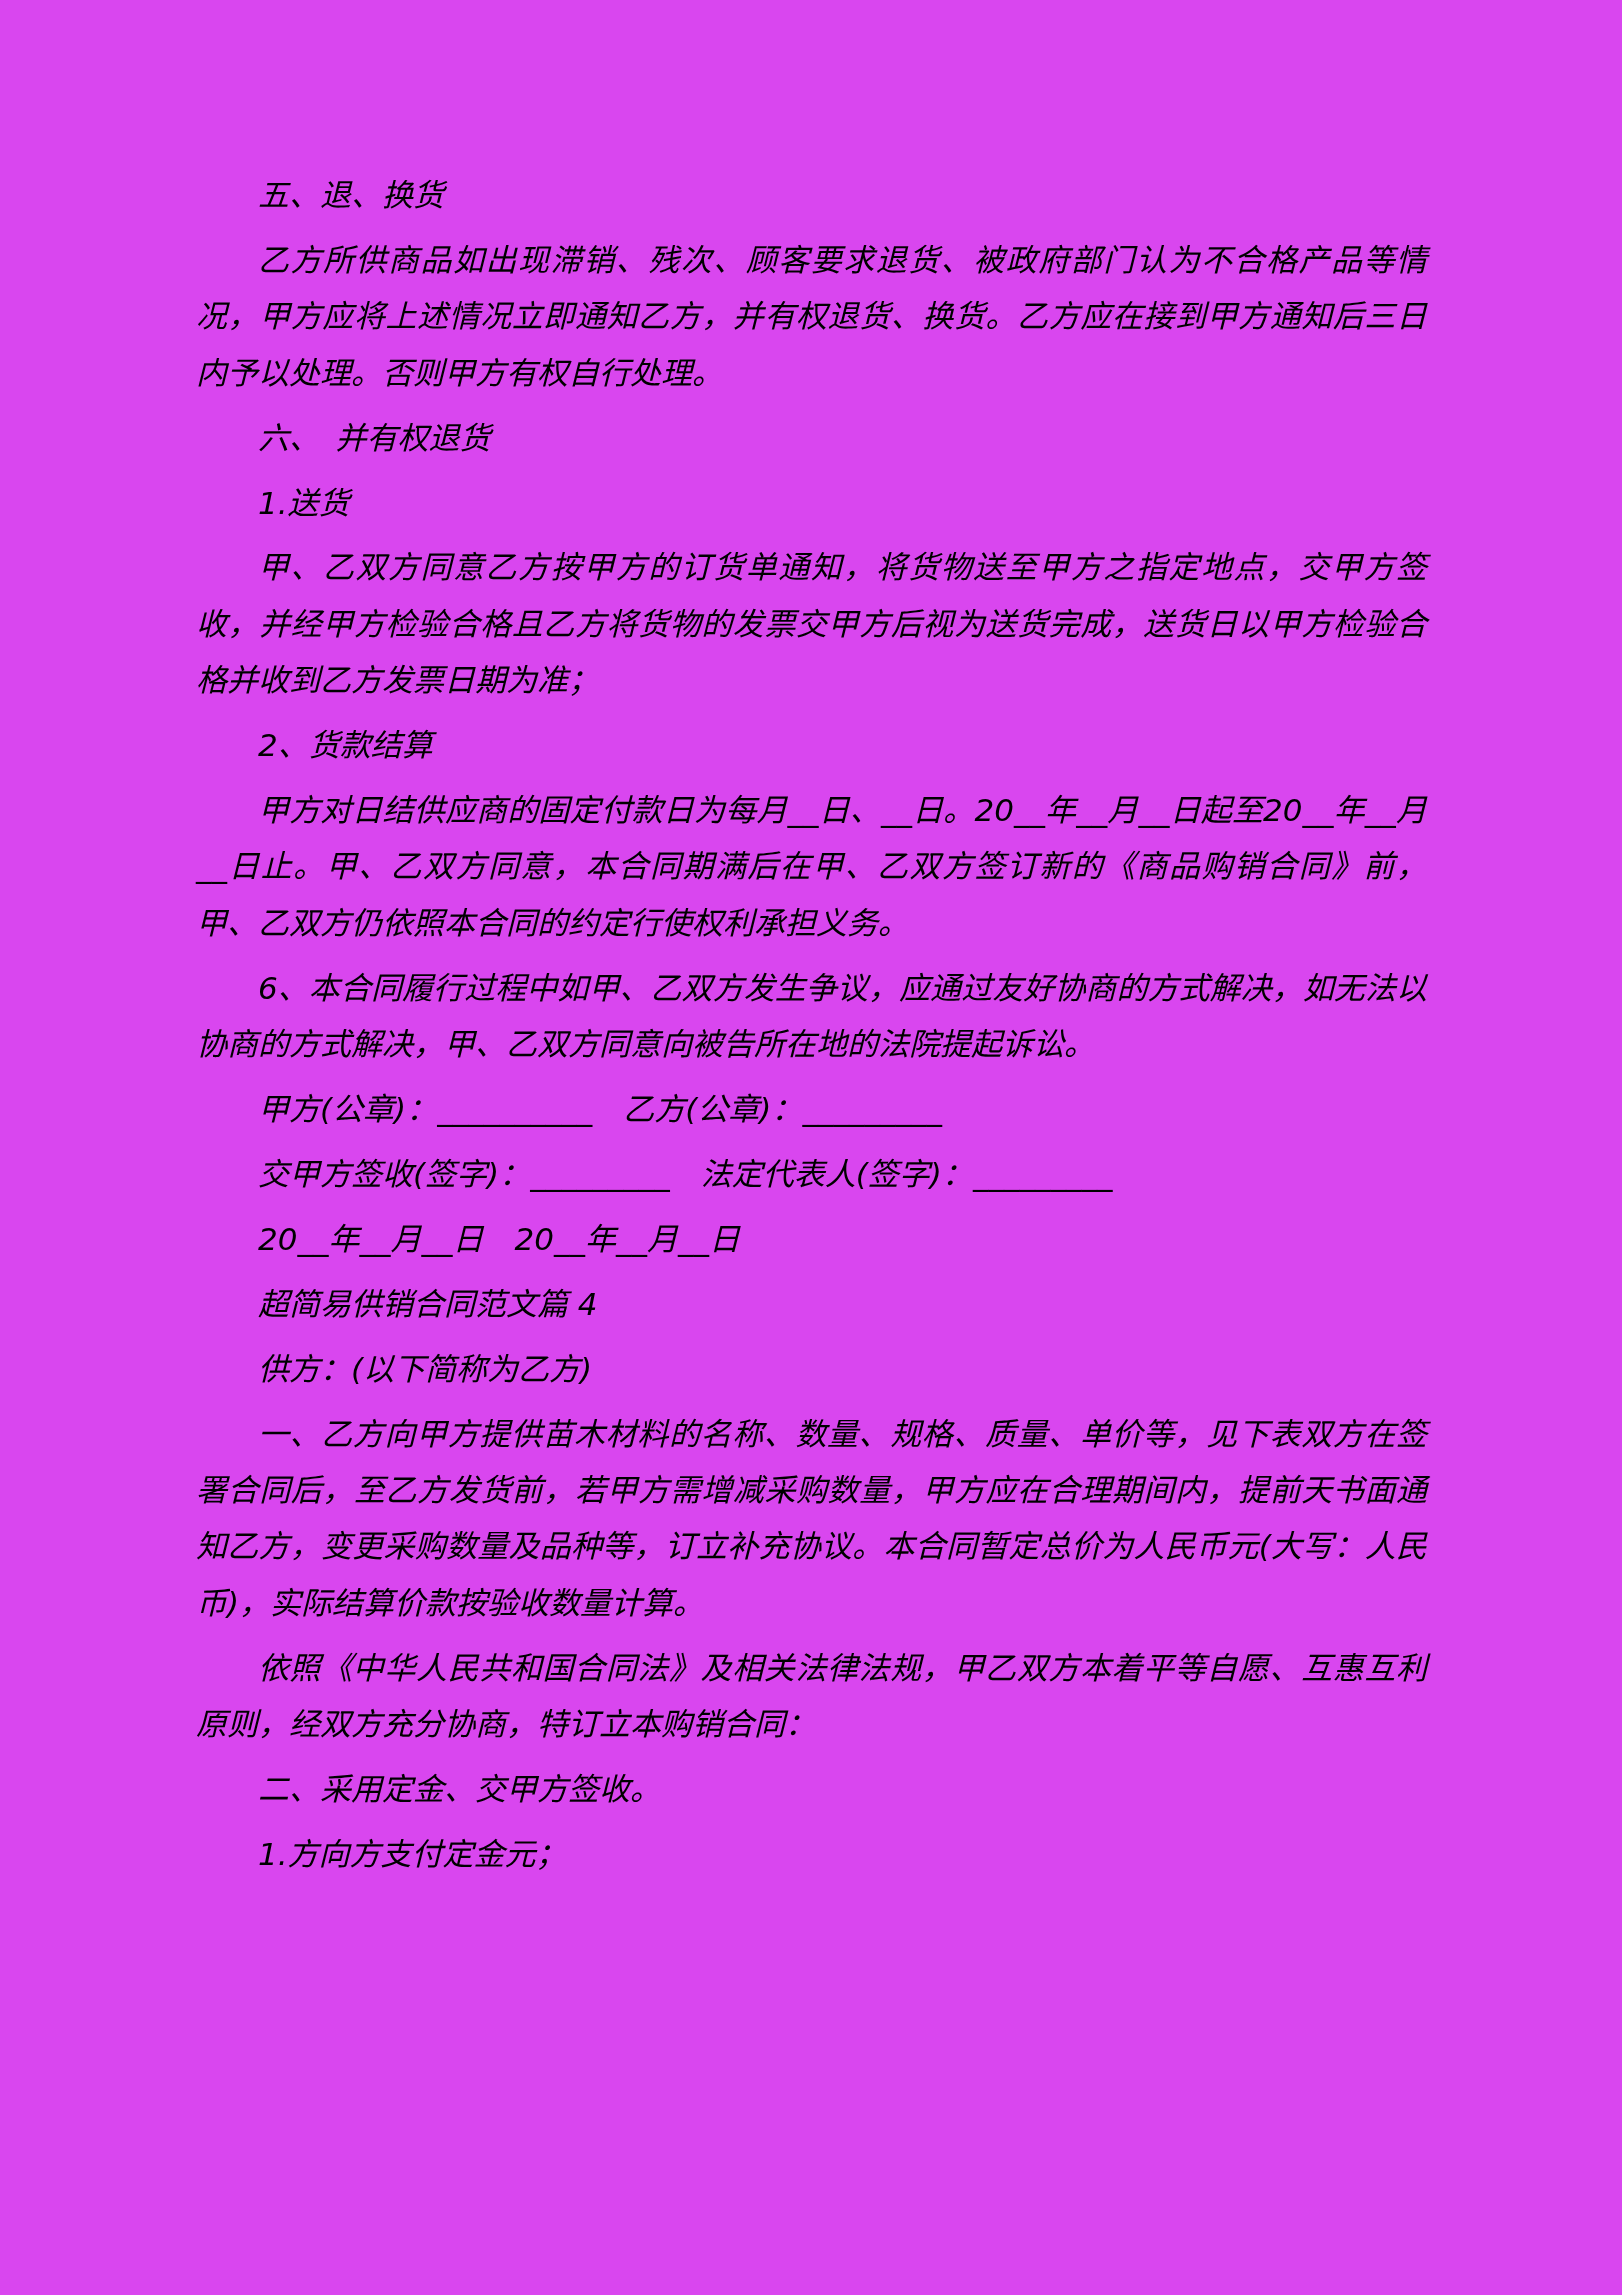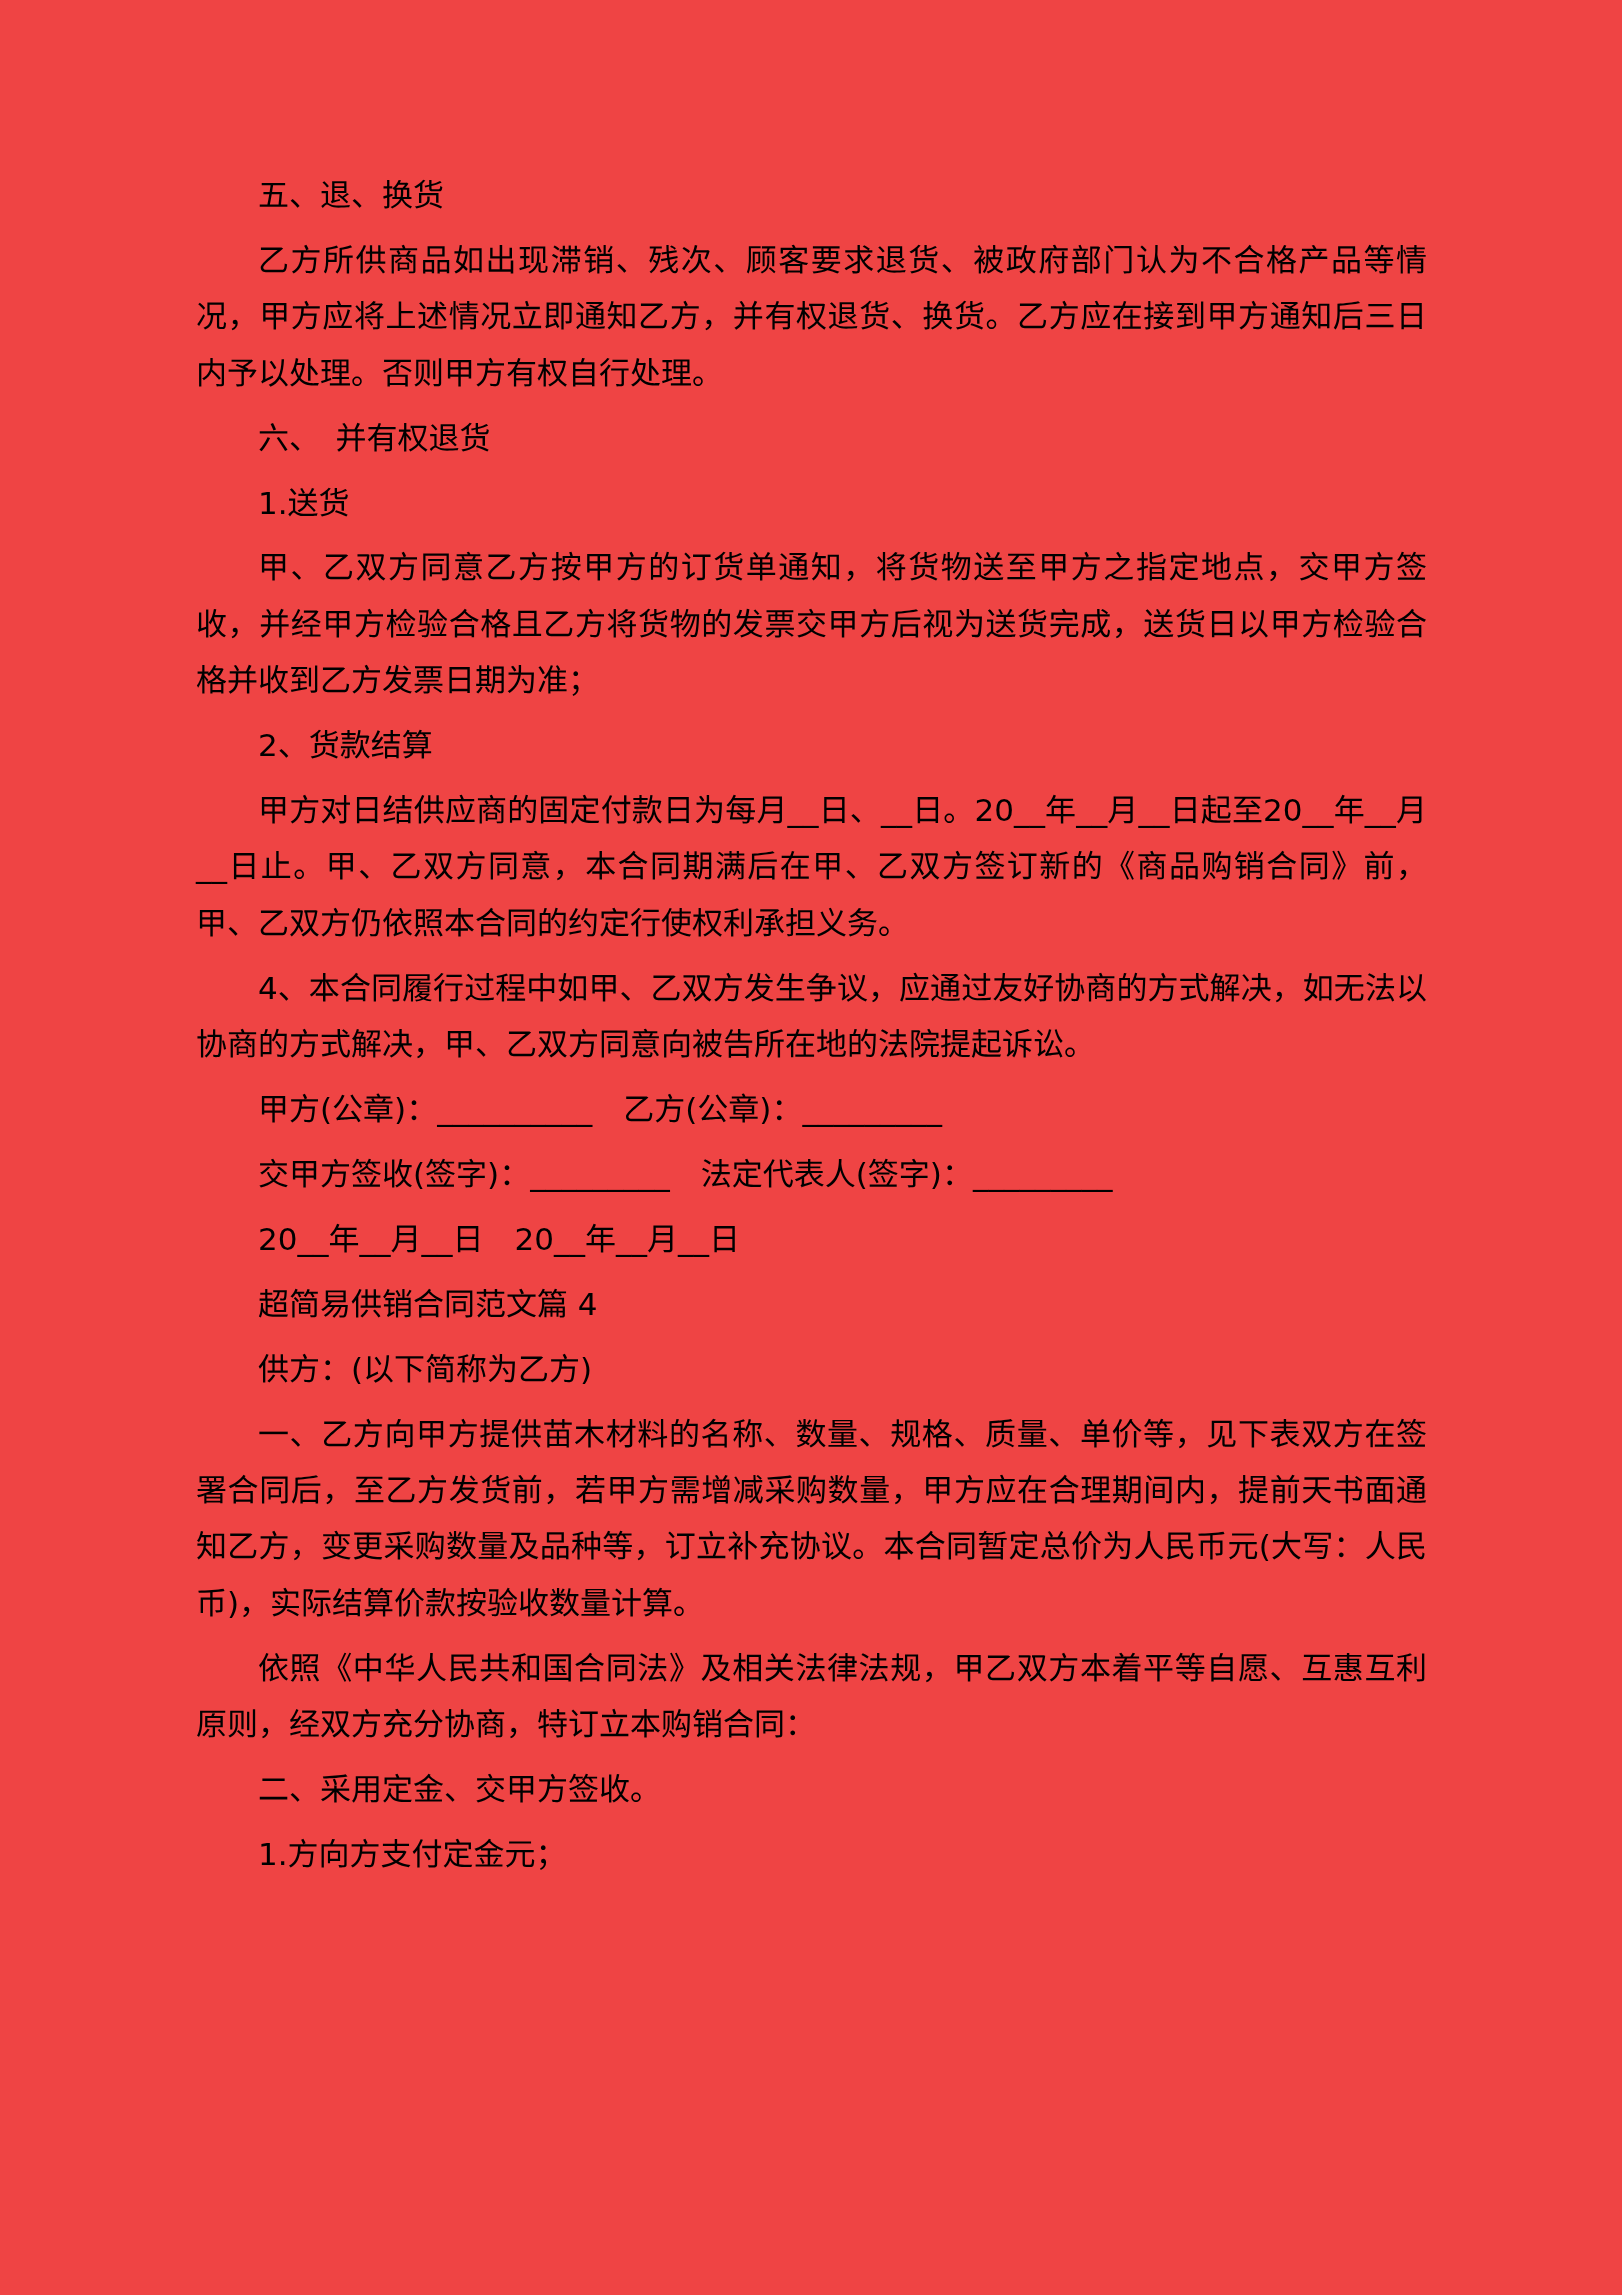--- a/index.html
+++ b/index.html
@@ -4,25 +4,26 @@
 <style>
   html, body {
     margin: 0;
     padding: 0;
     background: #ffffff;
   }
   .page {
     position: relative;
     width: 1623px;
     height: 2295px;
-    background: #ef4444;
+    background: #d946ef;
     box-sizing: border-box;
     padding: 167px 196px 131px 196px;
     font-family: "DejaVu Sans", "Liberation Sans", sans-serif;
     color: #000000;
+    font-style: italic;
   }
   .doc-body {
     font-size: 31px;
     line-height: 1.82;
     text-align: justify;
     text-justify: inter-ideograph;
   }
   p.para {
     margin: 0 0 8.5px 0;
     text-indent: 0;
@@ -38,21 +39,21 @@
 
 <div class="page">
   <div class="doc-body">
     <p class="para indent">五、退、换货</p>
     <p class="para indent">乙方所供商品如出现滞销、残次、顾客要求退货、被政府部门认为不合格产品等情况，甲方应将上述情况立即通知乙方，并有权退货、换货。乙方应在接到甲方通知后三日内予以处理。否则甲方有权自行处理。</p>
     <p class="para indent">六、　并有权退货</p>
     <p class="para indent">1.送货</p>
     <p class="para indent">甲、乙双方同意乙方按甲方的订货单通知，将货物送至甲方之指定地点，交甲方签收，并经甲方检验合格且乙方将货物的发票交甲方后视为送货完成，送货日以甲方检验合格并收到乙方发票日期为准；</p>
     <p class="para indent">2、货款结算</p>
     <p class="para indent">甲方对日结供应商的固定付款日为每月__日、__日。20__年__月__日起至20__年__月__日止。甲、乙双方同意，本合同期满后在甲、乙双方签订新的《商品购销合同》前，甲、乙双方仍依照本合同的约定行使权利承担义务。</p>
-    <p class="para indent">4、本合同履行过程中如甲、乙双方发生争议，应通过友好协商的方式解决，如无法以协商的方式解决，甲、乙双方同意向被告所在地的法院提起诉讼。</p>
+    <p class="para indent">6、本合同履行过程中如甲、乙双方发生争议，应通过友好协商的方式解决，如无法以协商的方式解决，甲、乙双方同意向被告所在地的法院提起诉讼。</p>
     <p class="para indent">甲方(公章)：__________　乙方(公章)：_________</p>
     <p class="para indent">交甲方签收(签字)：_________　法定代表人(签字)：_________</p>
     <p class="para indent">20__年__月__日　20__年__月__日</p>
     <p class="para indent">超简易供销合同范文篇 4</p>
     <p class="para indent">供方：(以下简称为乙方)</p>
     <p class="para indent">一、乙方向甲方提供苗木材料的名称、数量、规格、质量、单价等，见下表双方在签署合同后，至乙方发货前，若甲方需增减采购数量，甲方应在合理期间内，提前天书面通知乙方，变更采购数量及品种等，订立补充协议。本合同暂定总价为人民币元(大写：人民币)，实际结算价款按验收数量计算。</p>
     <p class="para indent">依照《中华人民共和国合同法》及相关法律法规，甲乙双方本着平等自愿、互惠互利原则，经双方充分协商，特订立本购销合同：</p>
     <p class="para indent">二、采用定金、交甲方签收。</p>
     <p class="para indent">1.方向方支付定金元；</p>
   </div>

